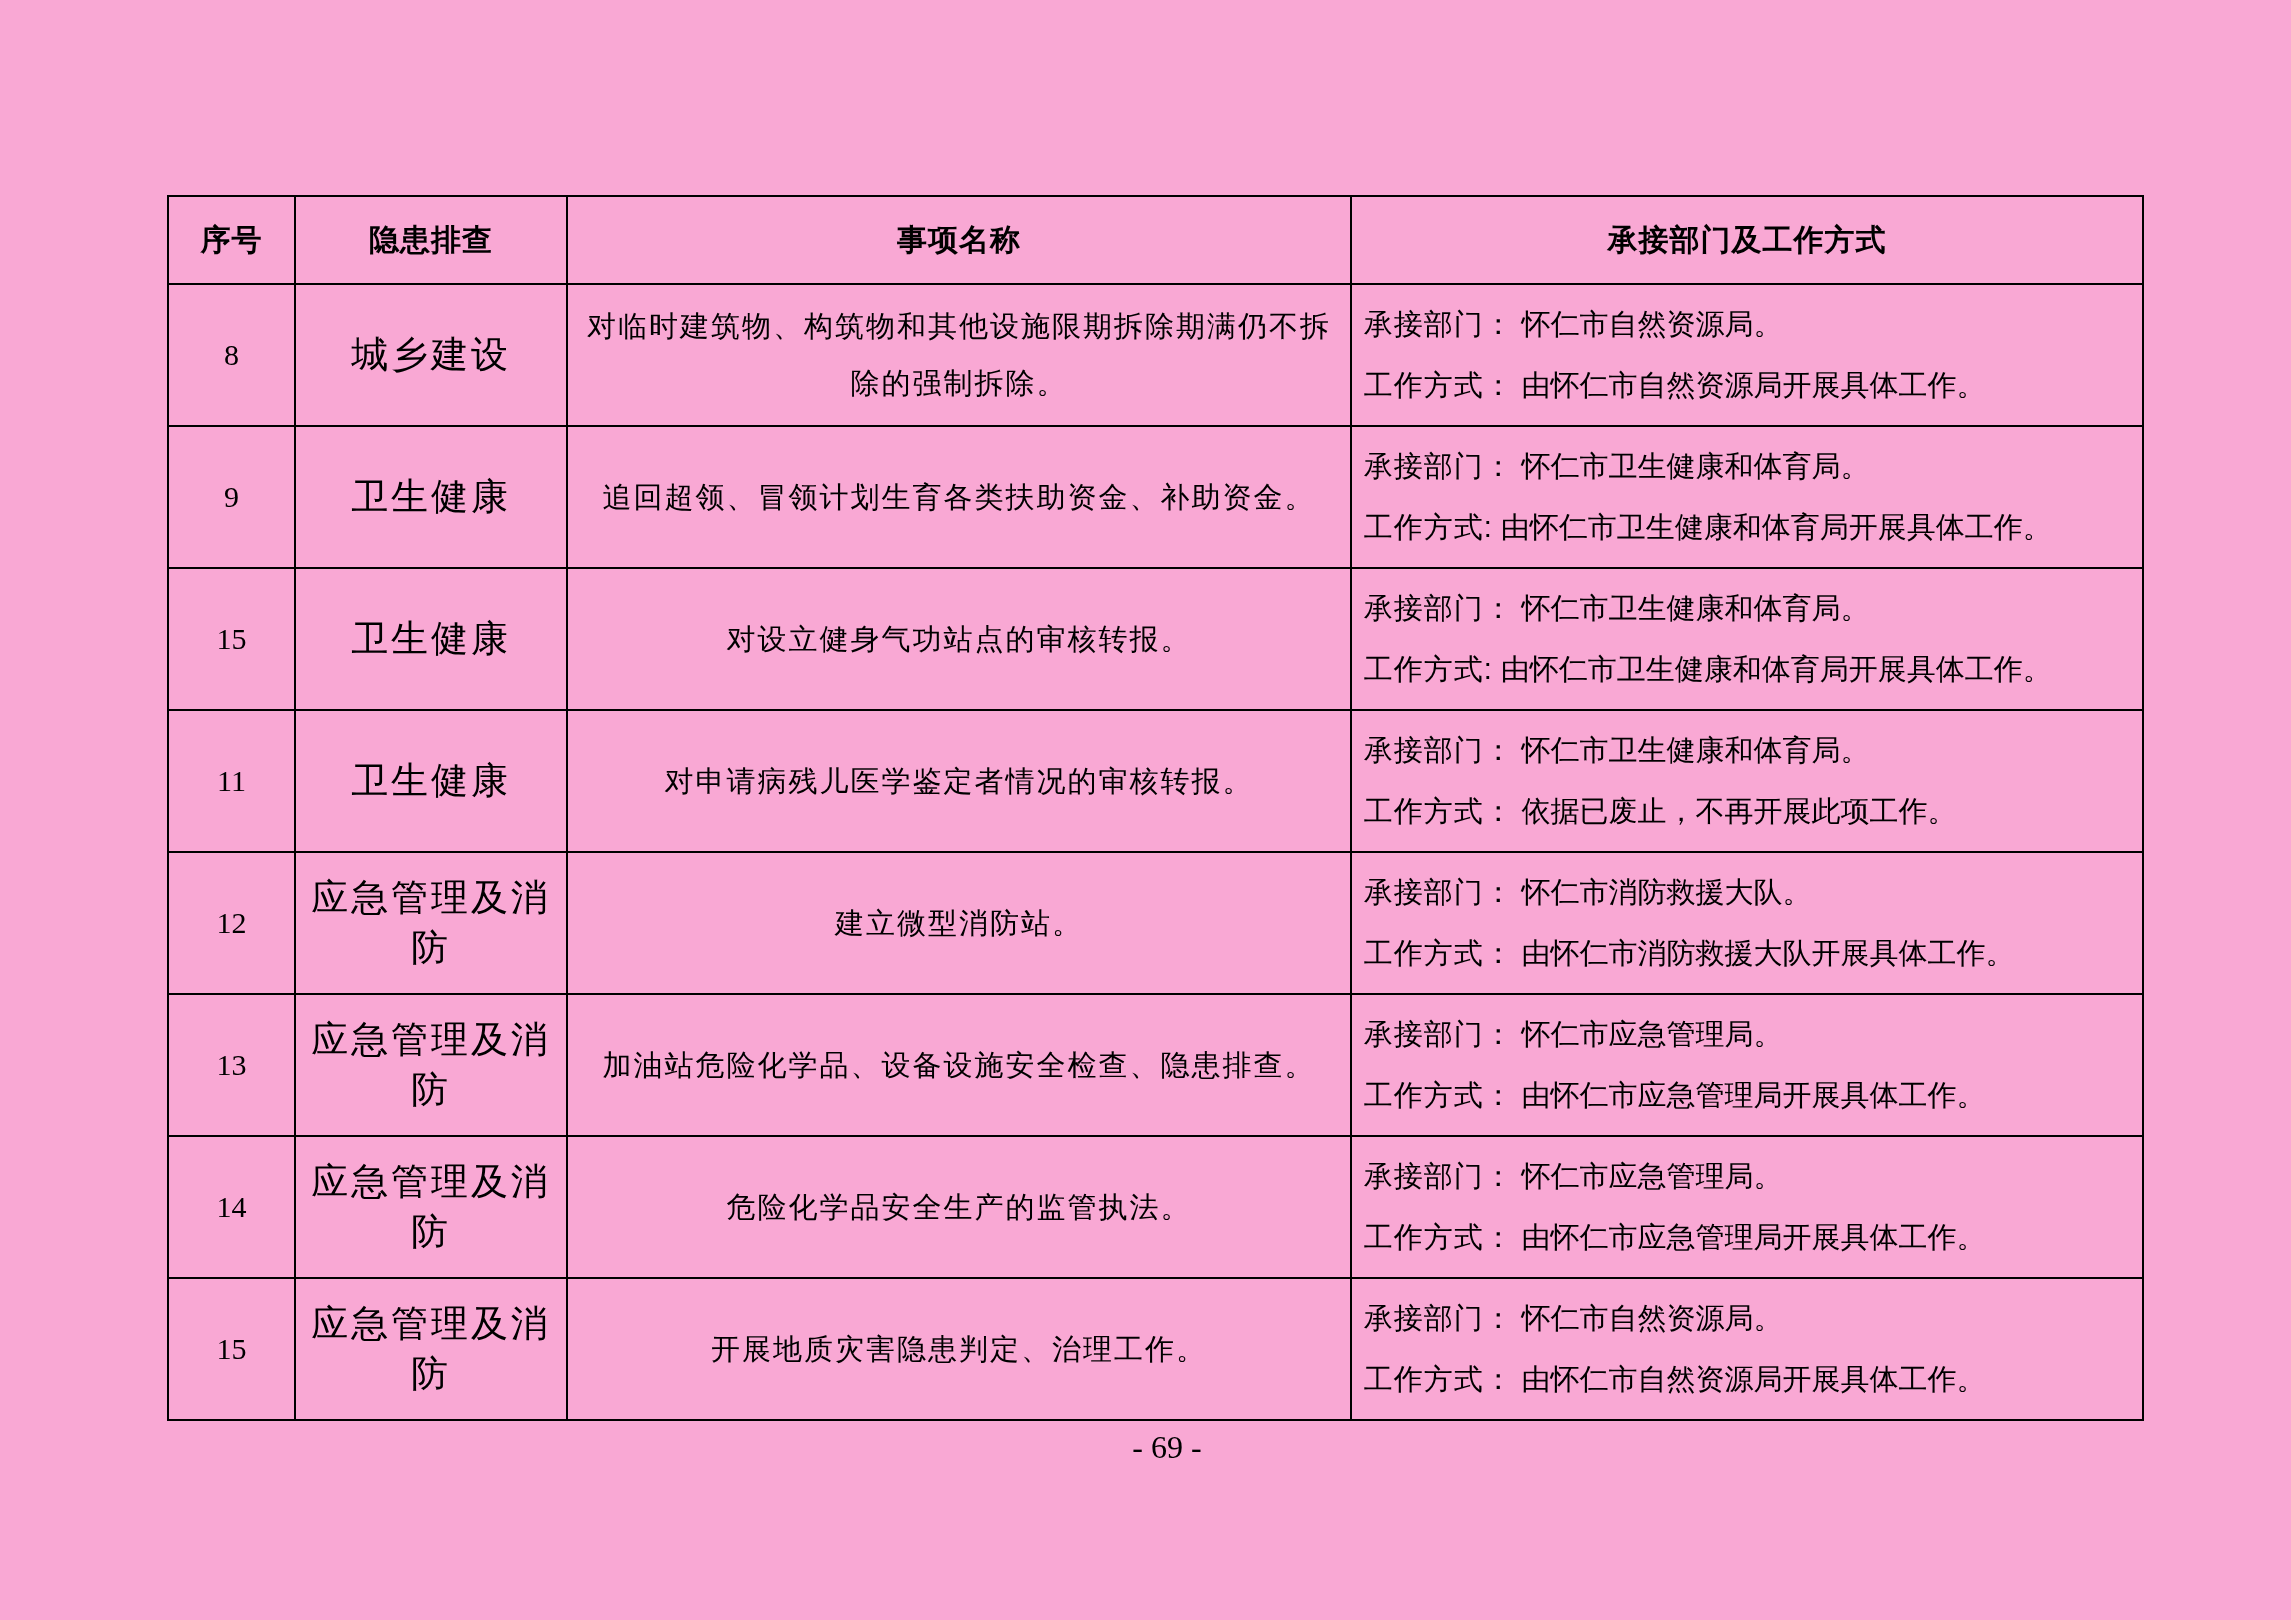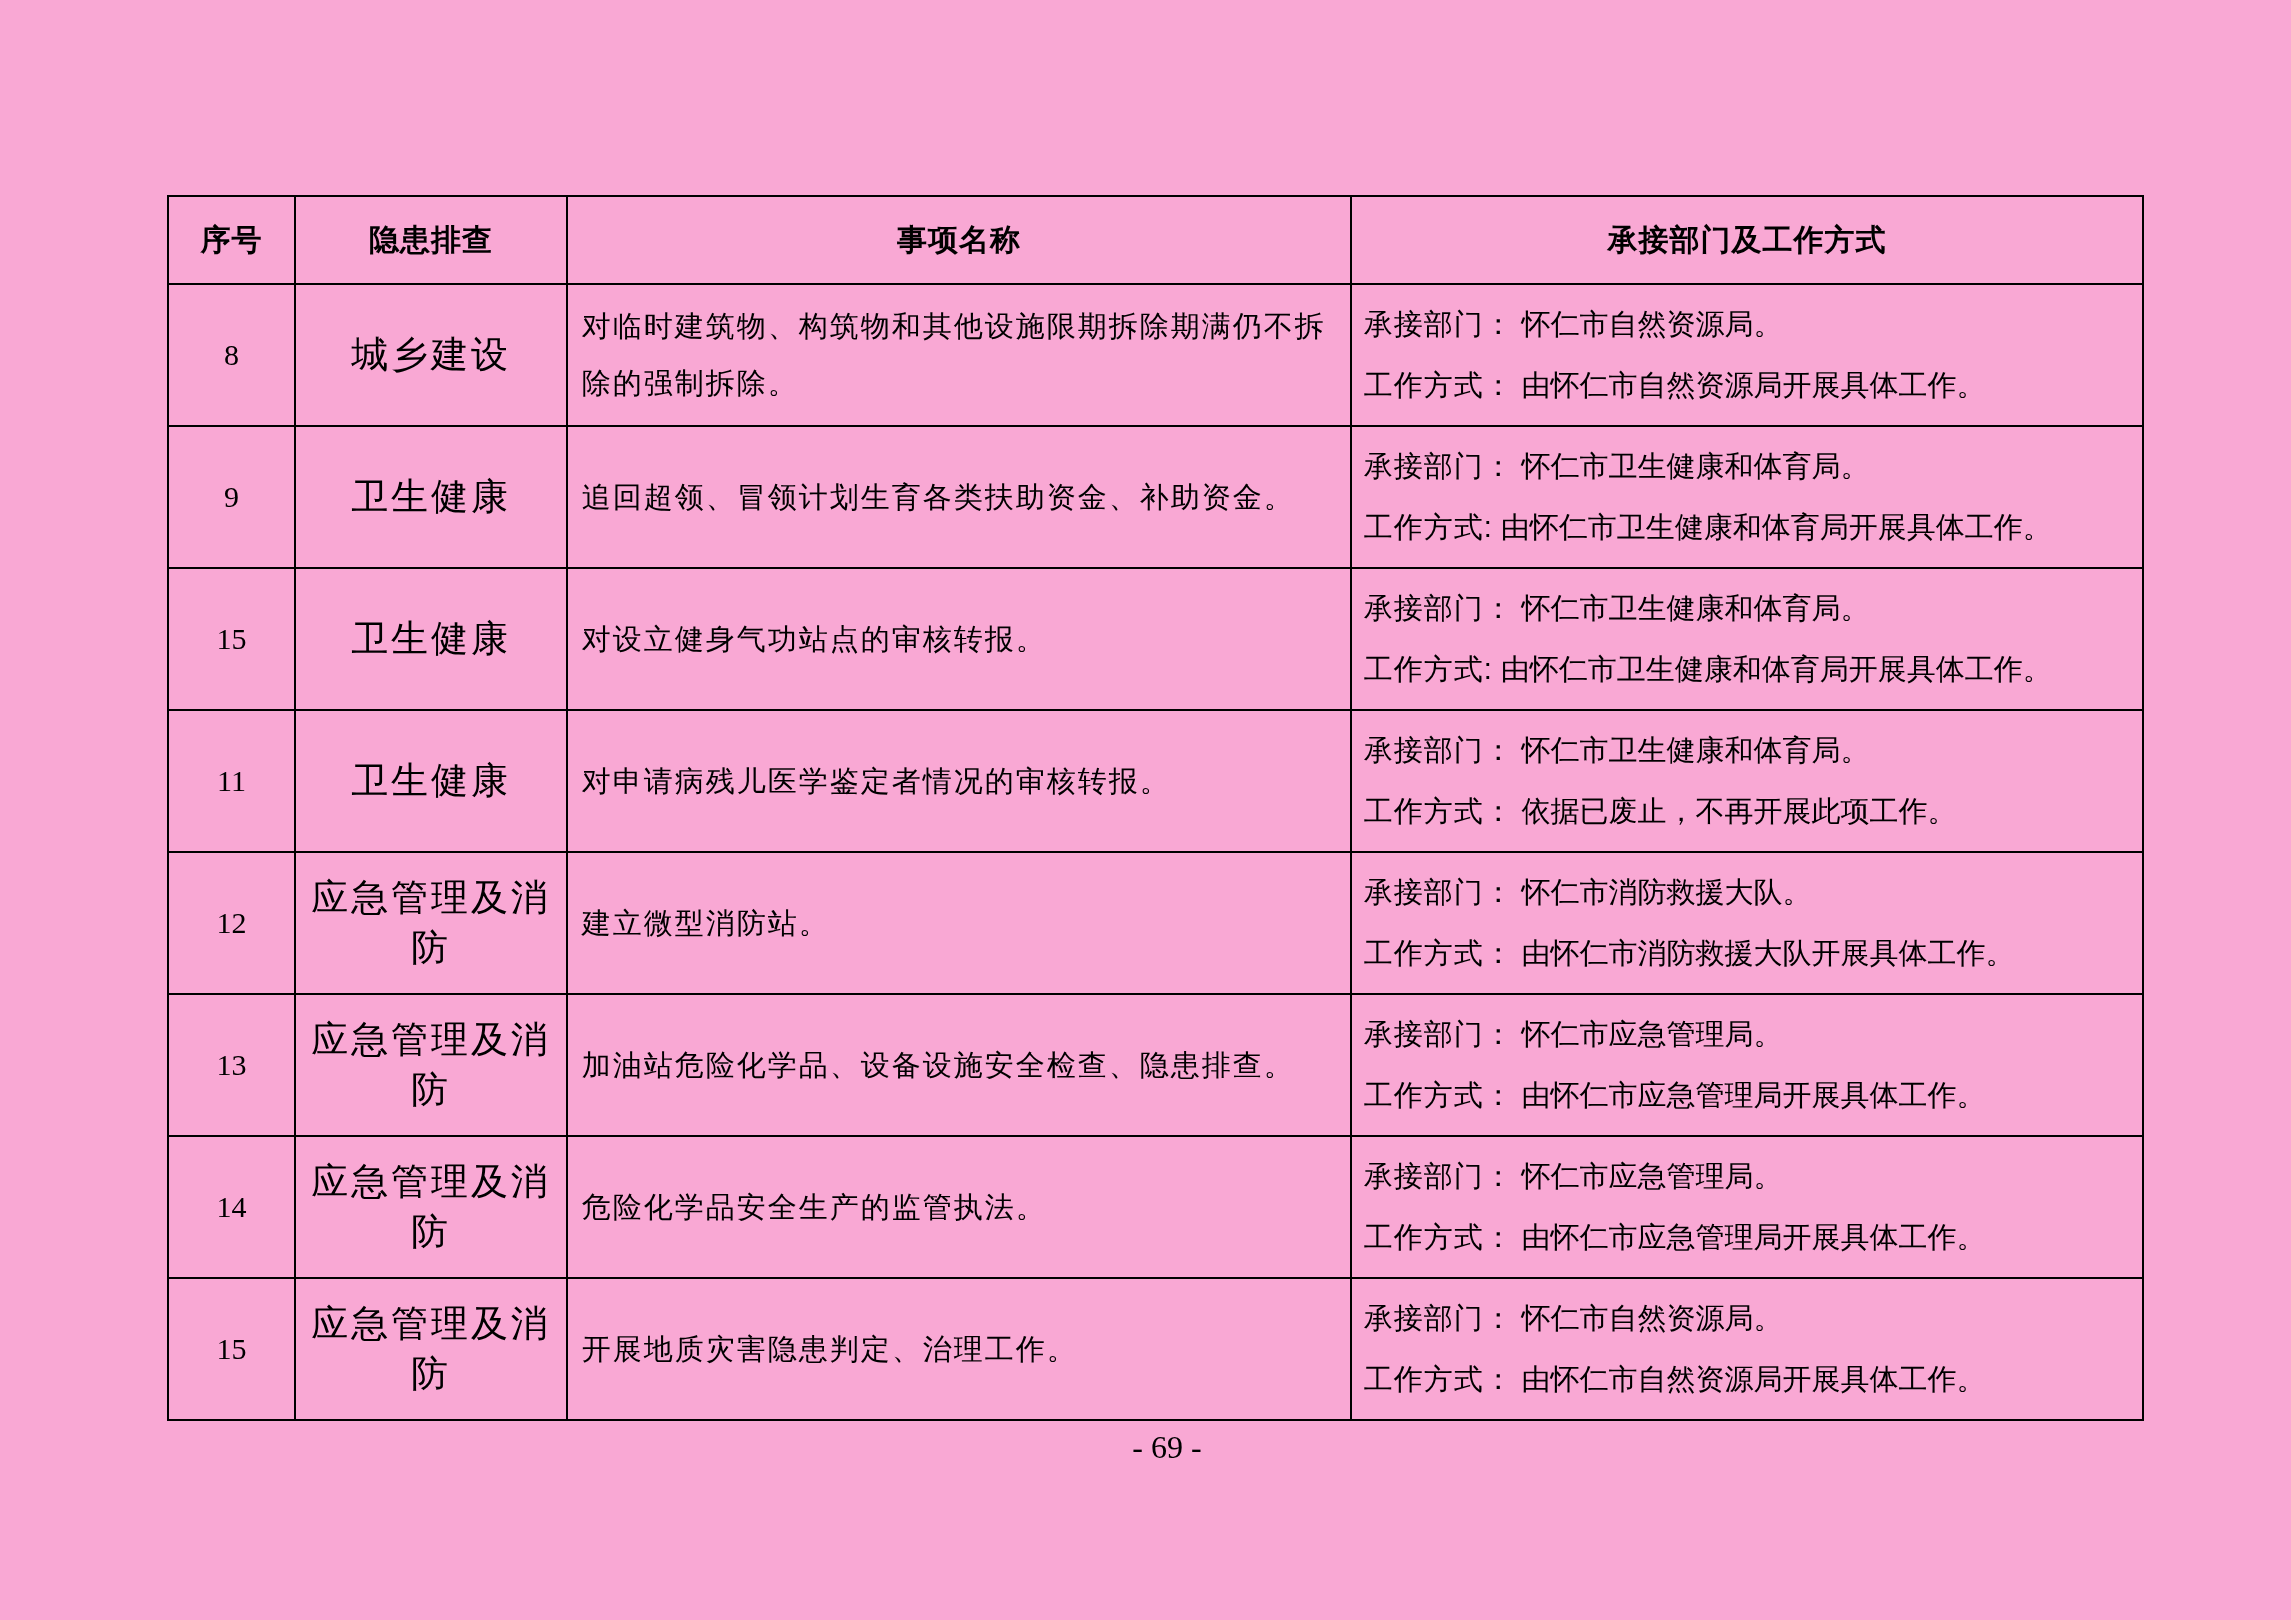--- a/index.html
+++ b/index.html
@@ -40,21 +40,21 @@
     font-size: 30px;
     font-family: "Liberation Serif", "DejaVu Serif", serif;
   }
   td.c-cat {
     text-align: center;
     font-size: 37px;
     letter-spacing: 2.9px;
     border-radius: 26px;
   }
   td.c-name {
-    text-align: left;
+    text-align: center;
     font-size: 29px;
     letter-spacing: 2px;
     line-height: 1.95;
     padding: 7.8px 13.7px;
   }
   td.c-dm {
     text-align: left;
     font-size: 29px;
     padding: 7.8px 11.8px;
   }

